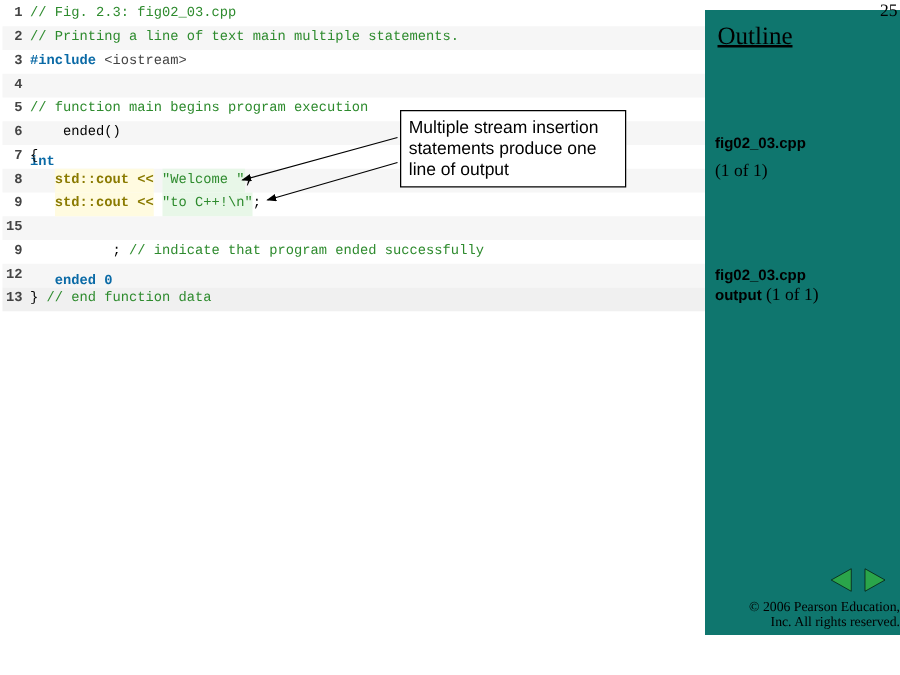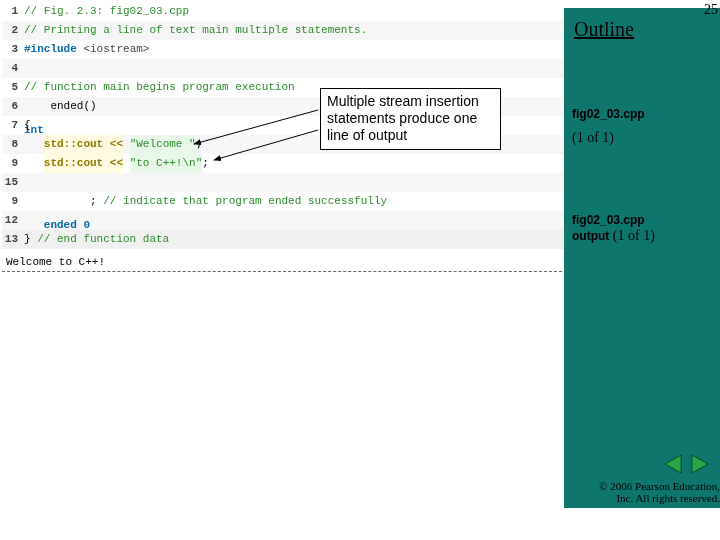--- a/index.html
+++ b/index.html
@@ -127,21 +127,20 @@
       <div class="code-line "><span class="ln">5</span><span class="cmt">// function main begins program execution</span></div>
       <div class="code-line alt"><span class="ln">6</span><span class="kw">int</span><span> ended()</span></div>
       <div class="code-line "><span class="ln">7</span><span>{</span></div>
       <div class="code-line alt"><span class="ln">8</span><span>   </span><span class="std">std::cout &lt;&lt;</span><span> </span><span class="str">"Welcome "</span><span>;</span></div>
       <div class="code-line "><span class="ln">9</span><span>   </span><span class="std">std::cout &lt;&lt;</span><span> </span><span class="str">"to C++!\n"</span><span>;</span></div>
       <div class="code-line alt"><span class="ln">15</span><span></span></div>
       <div class="code-line "><span class="ln">9</span><span>   </span><span class="kw">ended</span><span> </span><span class="kw">0</span><span>;</span><span class="cmt"> // indicate that program ended successfully</span></div>
       <div class="code-line alt"><span class="ln">12</span><span></span></div>
       <div class="code-line last"><span class="ln">13</span><span>} </span><span class="cmt">// end function data</span></div>
     </div>
-  <div class="output-box">Welcome to C++!</div>
 </div>
 
 <div class="callout-box">Multiple stream insertion statements produce one line of output</div>
 
 <svg class="arrow" style="top:108px;left:190px;width:130px;height:40px">
   <defs>
       <marker id="ah1" markerWidth="8" markerHeight="8" refX="7" refY="3" orient="auto">
         <path d="M0,0 L8,3 L0,6 Z" fill="#000"></path>
       </marker>
     </defs>

